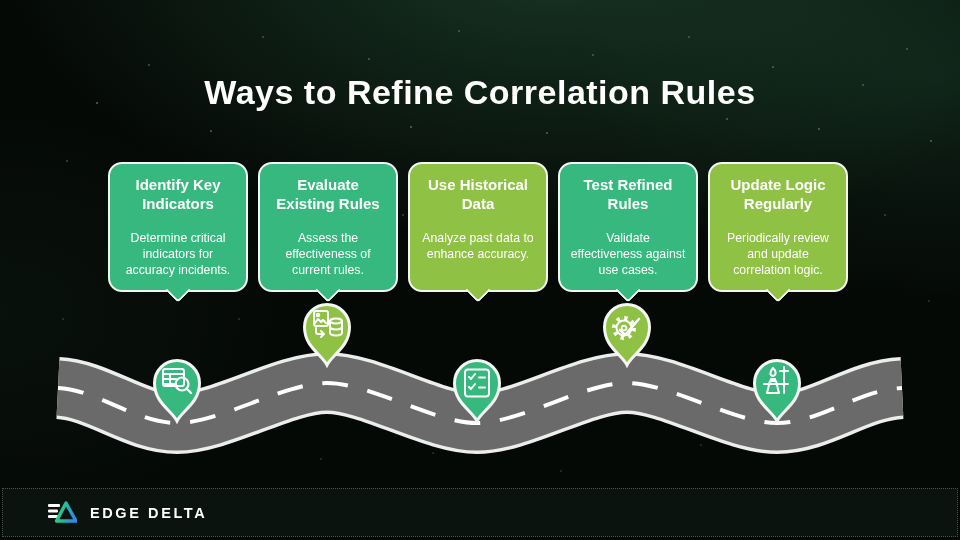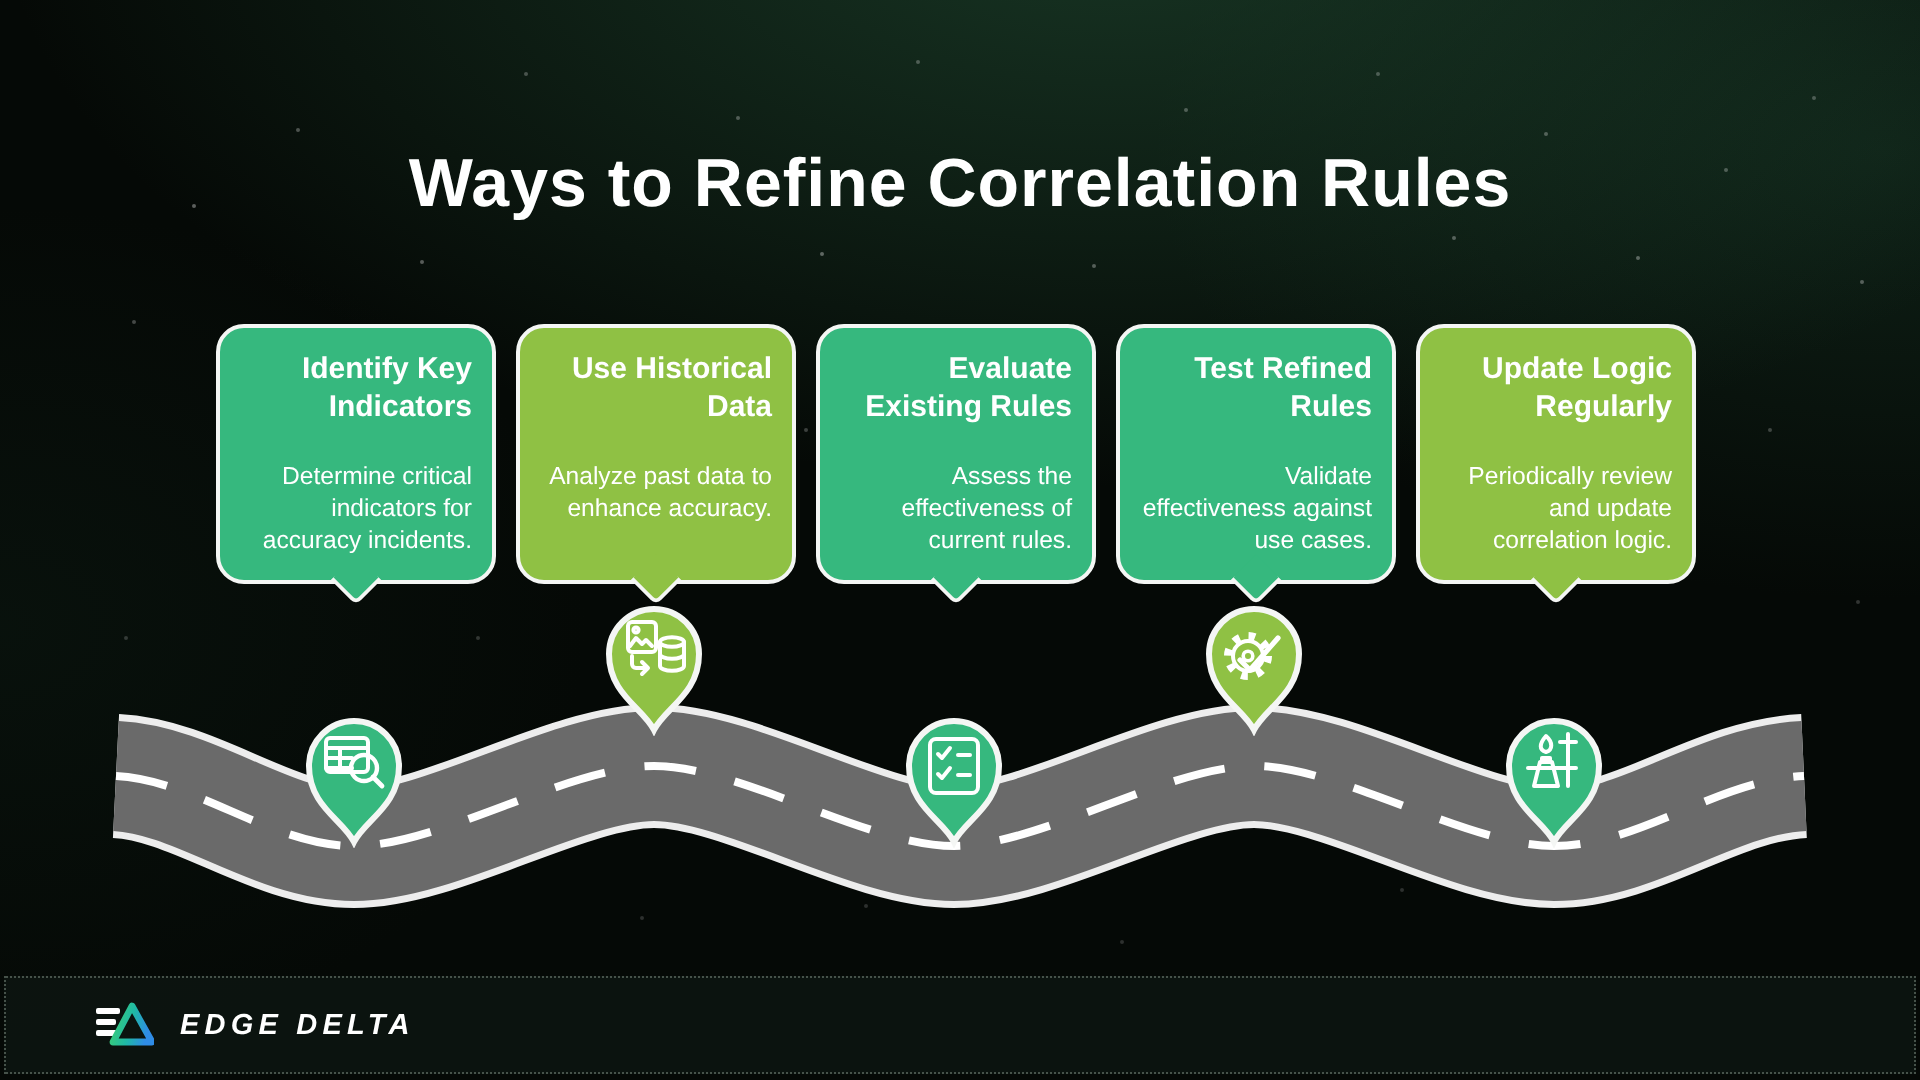--- a/index.html
+++ b/index.html
@@ -37,66 +37,66 @@
       700px 444px 0 rgba(255,255,255,.16), 180px 440px 0 rgba(255,255,255,.16);
   }
   .page-title{
     position:absolute; top:50px; left:0; width:100%;
     text-align:center; color:#ffffff; font-size:34px; font-weight:700; letter-spacing:.5px;
   }
   .cards{ position:absolute; left:108px; top:162px; display:flex; gap:10px; }
   .card{
     position:relative; width:140px; height:130px; box-sizing:border-box;
     border:2px solid #f4f6f4; border-radius:14px; color:#fff;
-    text-align:right; padding:12px 10px 0;
+    text-align:center; padding:12px 10px 0;
   }
   .card.green{ background:#36b87e; }
   .card.lime{ background:#8fc144; }
   .card h3{ margin:0; font-size:15px; line-height:1.25; font-weight:700; }
   .card p{ margin:16px 0 0; font-size:12.3px; line-height:1.32; }
   .tail{
     position:absolute; bottom:-9px; left:50%; width:16px; height:16px;
     transform:translateX(-50%) rotate(45deg);
     border-right:2px solid #f4f6f4; border-bottom:2px solid #f4f6f4;
     border-bottom-right-radius:4px;
   }
   .card.green .tail{ background:#36b87e; }
   .card.lime  .tail{ background:#8fc144; }
   .road-svg{ position:absolute; left:0; top:0; }
   .pin{ position:absolute; }
   .footer{
     position:absolute; left:2px; right:2px; bottom:3px; height:49px; box-sizing:border-box;
     border:1.5px dotted #46524a; background:rgba(16,25,20,.65);
     display:flex; align-items:center; padding-left:44px;
   }
-  .brand-text{ color:#ffffff; font-weight:700; font-size:14.5px; letter-spacing:2.6px; margin-left:13px;font-style:italic; }
+  .brand-text{ color:#ffffff; font-weight:700; font-size:14.5px; letter-spacing:2.6px; margin-left:13px; }
 </style>
 </head>
 <body>
 
 <div class="slide">
 
   <div class="stars"></div>
 
   <h1 class="page-title">Ways to Refine Correlation Rules</h1>
 
   <div class="cards">
     <div class="card green">
       <h3>Identify Key Indicators</h3>
       <p>Determine critical indicators for accuracy incidents.</p>
       <div class="tail"></div>
     </div>
+    <div class="card green">
+      <h3>Evaluate Existing Rules</h3>
+      <p>Assess the effectiveness of current rules.</p>
+      <div class="tail"></div>
+    </div>
     <div class="card lime">
       <h3>Use Historical Data</h3>
       <p>Analyze past data to enhance accuracy.</p>
-      <div class="tail"></div>
-    </div>
-    <div class="card green">
-      <h3>Evaluate Existing Rules</h3>
-      <p>Assess the effectiveness of current rules.</p>
       <div class="tail"></div>
     </div>
     <div class="card green">
       <h3>Test Refined Rules</h3>
       <p>Validate effectiveness against use cases.</p>
       <div class="tail"></div>
     </div>
     <div class="card lime">
       <h3>Update Logic Regularly</h3>
       <p>Periodically review and update correlation logic.</p>

